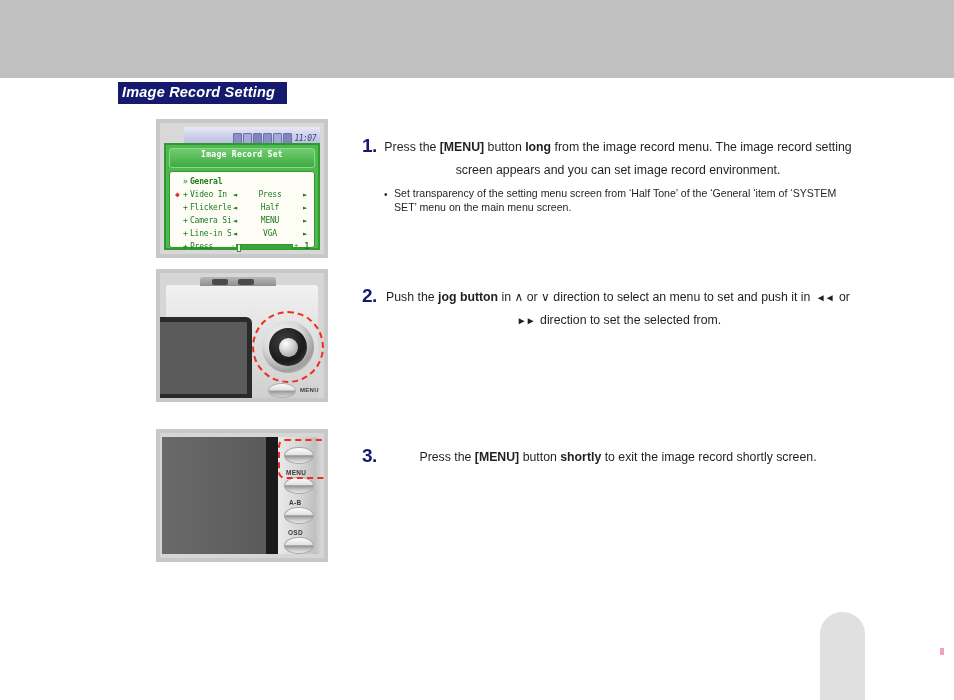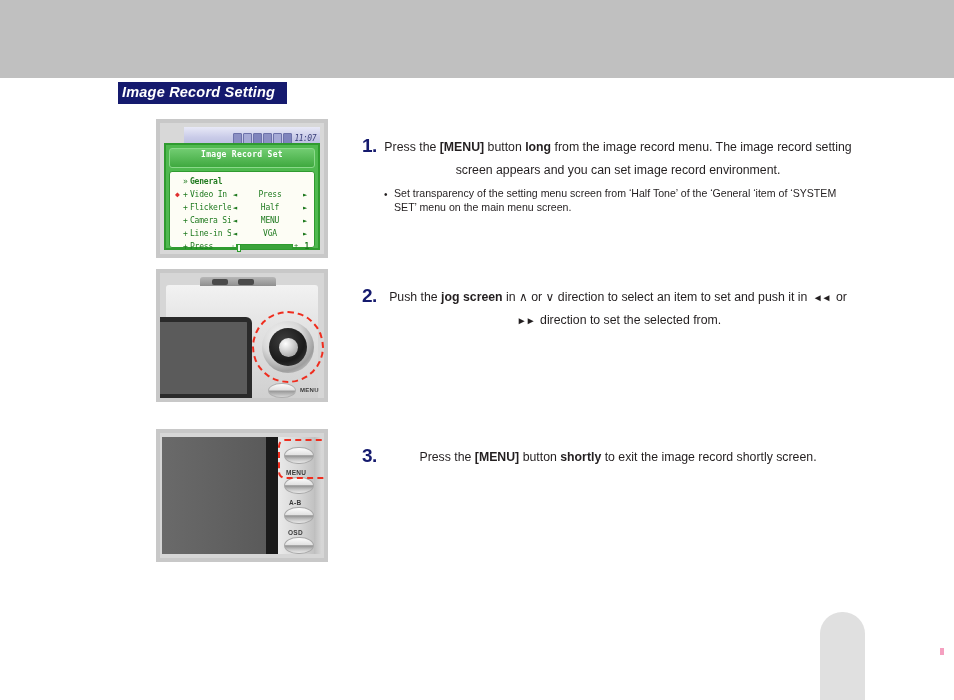--- a/index.html
+++ b/index.html
@@ -578,21 +578,21 @@
   </div>
   <div class="substep">
     <span class="substep-bullet">•</span>
     <span class="substep-text">Set transparency of the setting menu screen from ‘Half Tone’ of the ‘General ‘item of ‘SYSTEM SET’ menu on the main menu screen.</span>
   </div>
 </div>
 
 <div class="step" id="step-2">
   <div class="step-row">
     <span class="step-num">2.</span>
-    <span class="step-text"><span>Push the </span><b>jog screen</b><span> in </span><span class="caret-glyph">∧</span><span> or </span><span class="caret-glyph">∨</span><span> direction to select an item to set and push it in </span><span class="arrow-glyph">◄◄</span><span> or </span><span class="arrow-glyph">►►</span><span> direction to set the selected from.</span></span>
+    <span class="step-text"><span>Push the </span><b>jog button</b><span> in </span><span class="caret-glyph">∧</span><span> or </span><span class="caret-glyph">∨</span><span> direction to select an menu to set and push it in </span><span class="arrow-glyph">◄◄</span><span> or </span><span class="arrow-glyph">►►</span><span> direction to set the selected from.</span></span>
   </div>
 </div>
 
 <div class="step" id="step-3">
   <div class="step-row">
     <span class="step-num">3.</span>
     <span class="step-text"><span>Press the </span><b>[MENU]</b><span> button </span><b>shortly</b><span> to exit the image record shortly screen.</span></span>
   </div>
 </div>
 

